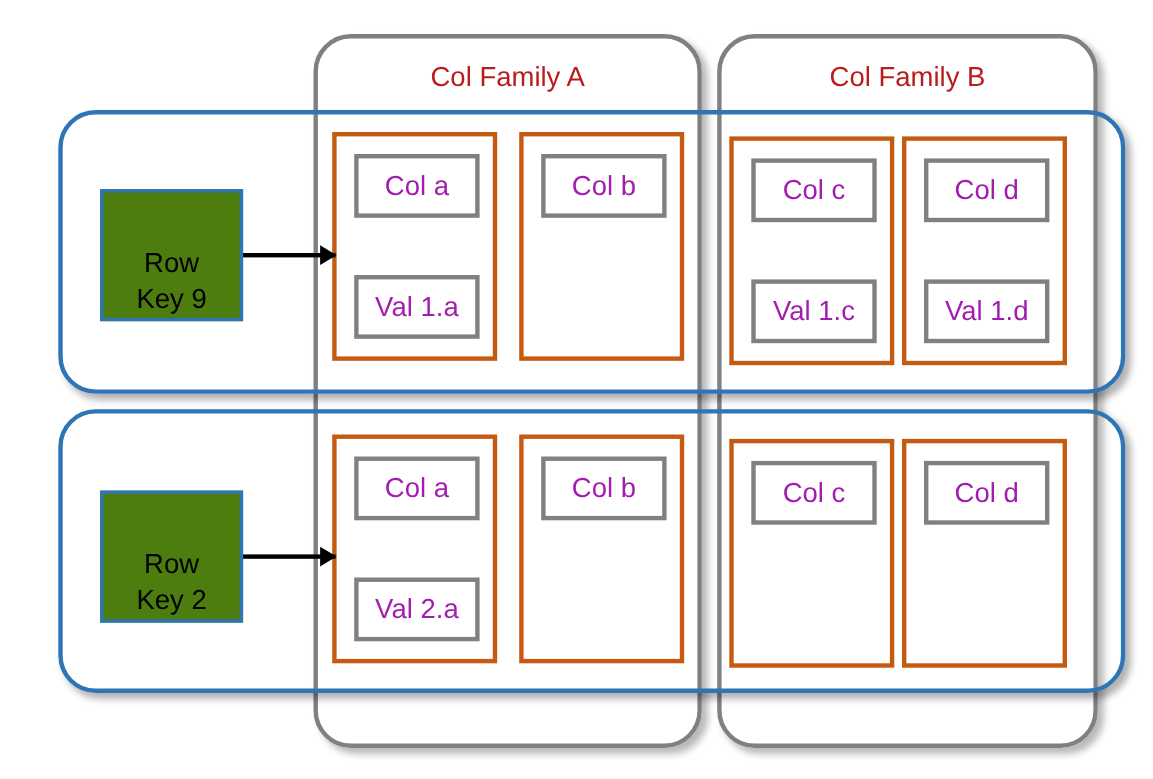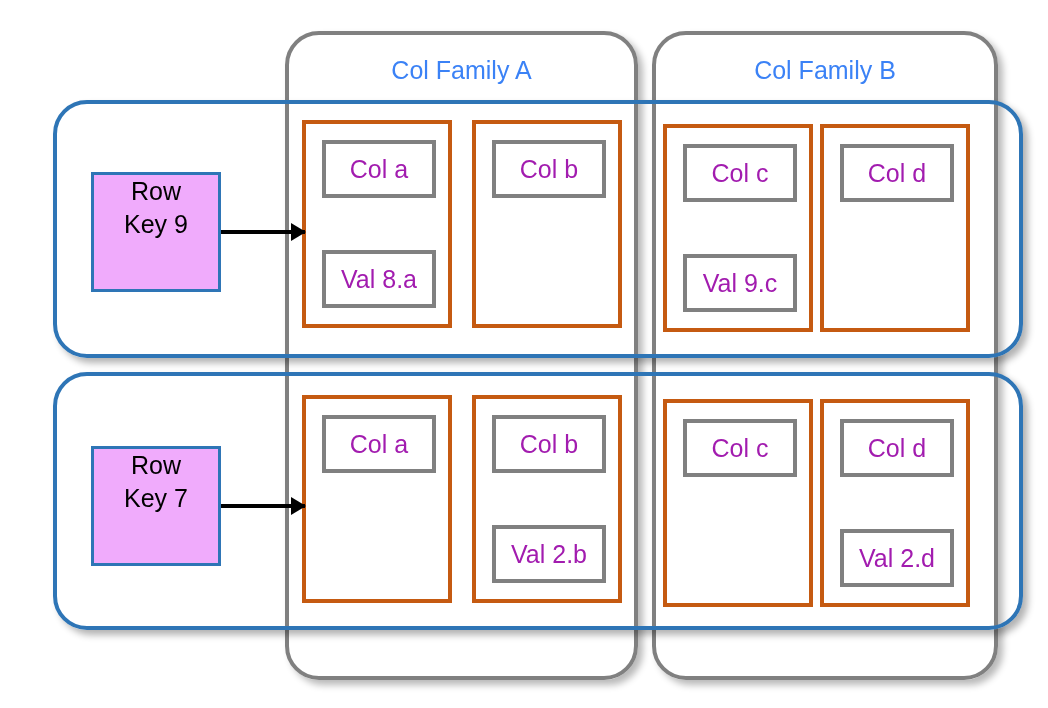--- a/index.html
+++ b/index.html
@@ -29,21 +29,21 @@
     box-shadow: 5px 5px 7px rgba(0, 0, 0, 0.28);
     z-index: 1;
   }
   .col-family-title {
     position: absolute;
     top: 22px;
     left: 0;
     width: 100%;
     text-align: center;
     font-size: 25px;
-    color: #3b82f6;
+    color: #b91c1c;
     line-height: 1.1;
     white-space: nowrap;
   }
 
   
   .row-container {
     position: absolute;
     box-sizing: border-box;
     border: 4px solid #2E75B6;
     border-radius: 34px;
@@ -52,25 +52,25 @@
     z-index: 3;
   }
 
   
   .row-key {
     position: absolute;
     box-sizing: border-box;
     width: 130px;
     height: 120px;
     border: 3px solid #2E75B6;
-    background: #f0abfc;
+    background: #4d7c0f;
     display: flex;
     flex-direction: column;
     align-items: center;
-    justify-content: flex-start;
+    justify-content: flex-end;
     z-index: 6;
   }
   .row-key span {
     font-size: 25px;
     color: #000000;
     line-height: 1.32;
     text-align: center;
     white-space: nowrap;
   }
 
@@ -145,77 +145,77 @@
     <span>Key 9</span>
   </div>
 
   <div class="arrow" style="left:221px; top:230px; width:84px;"></div>
 
   <div class="cell" style="left:302px; top:120px;">
     <div class="cell-inner cell-col">
       <span>Col a</span>
     </div>
     <div class="cell-inner cell-val">
-      <span>Val 8.a</span>
+      <span>Val 1.a</span>
     </div>
   </div>
 
   <div class="cell" style="left:472px; top:120px;">
     <div class="cell-inner cell-col">
       <span>Col b</span>
     </div>
   </div>
 
   <div class="cell" style="left:663px; top:124px;">
     <div class="cell-inner cell-col">
       <span>Col c</span>
     </div>
     <div class="cell-inner cell-val">
-      <span>Val 9.c</span>
+      <span>Val 1.c</span>
     </div>
   </div>
 
   <div class="cell" style="left:820px; top:124px;">
     <div class="cell-inner cell-col">
       <span>Col d</span>
+    </div>
+    <div class="cell-inner cell-val">
+      <span>Val 1.d</span>
     </div>
   </div>
 
   <div class="row-container" style="left:53px; top:372px; width:970px; height:258px;"></div>
 
   <div class="row-key" style="left:91px; top:446px;">
     <span>Row</span>
-    <span>Key 7</span>
+    <span>Key 2</span>
   </div>
 
   <div class="arrow" style="left:221px; top:504px; width:84px;"></div>
 
   <div class="cell" style="left:302px; top:395px;">
     <div class="cell-inner cell-col">
       <span>Col a</span>
     </div>
+    <div class="cell-inner cell-val">
+      <span>Val 2.a</span>
+    </div>
   </div>
 
   <div class="cell" style="left:472px; top:395px;">
     <div class="cell-inner cell-col">
       <span>Col b</span>
     </div>
-    <div class="cell-inner cell-val">
-      <span>Val 2.b</span>
-    </div>
   </div>
 
   <div class="cell" style="left:663px; top:399px;">
     <div class="cell-inner cell-col">
       <span>Col c</span>
     </div>
   </div>
 
   <div class="cell" style="left:820px; top:399px;">
     <div class="cell-inner cell-col">
       <span>Col d</span>
     </div>
-    <div class="cell-inner cell-val">
-      <span>Val 2.d</span>
-    </div>
   </div>
 
 </div>
 
 </body></html>

